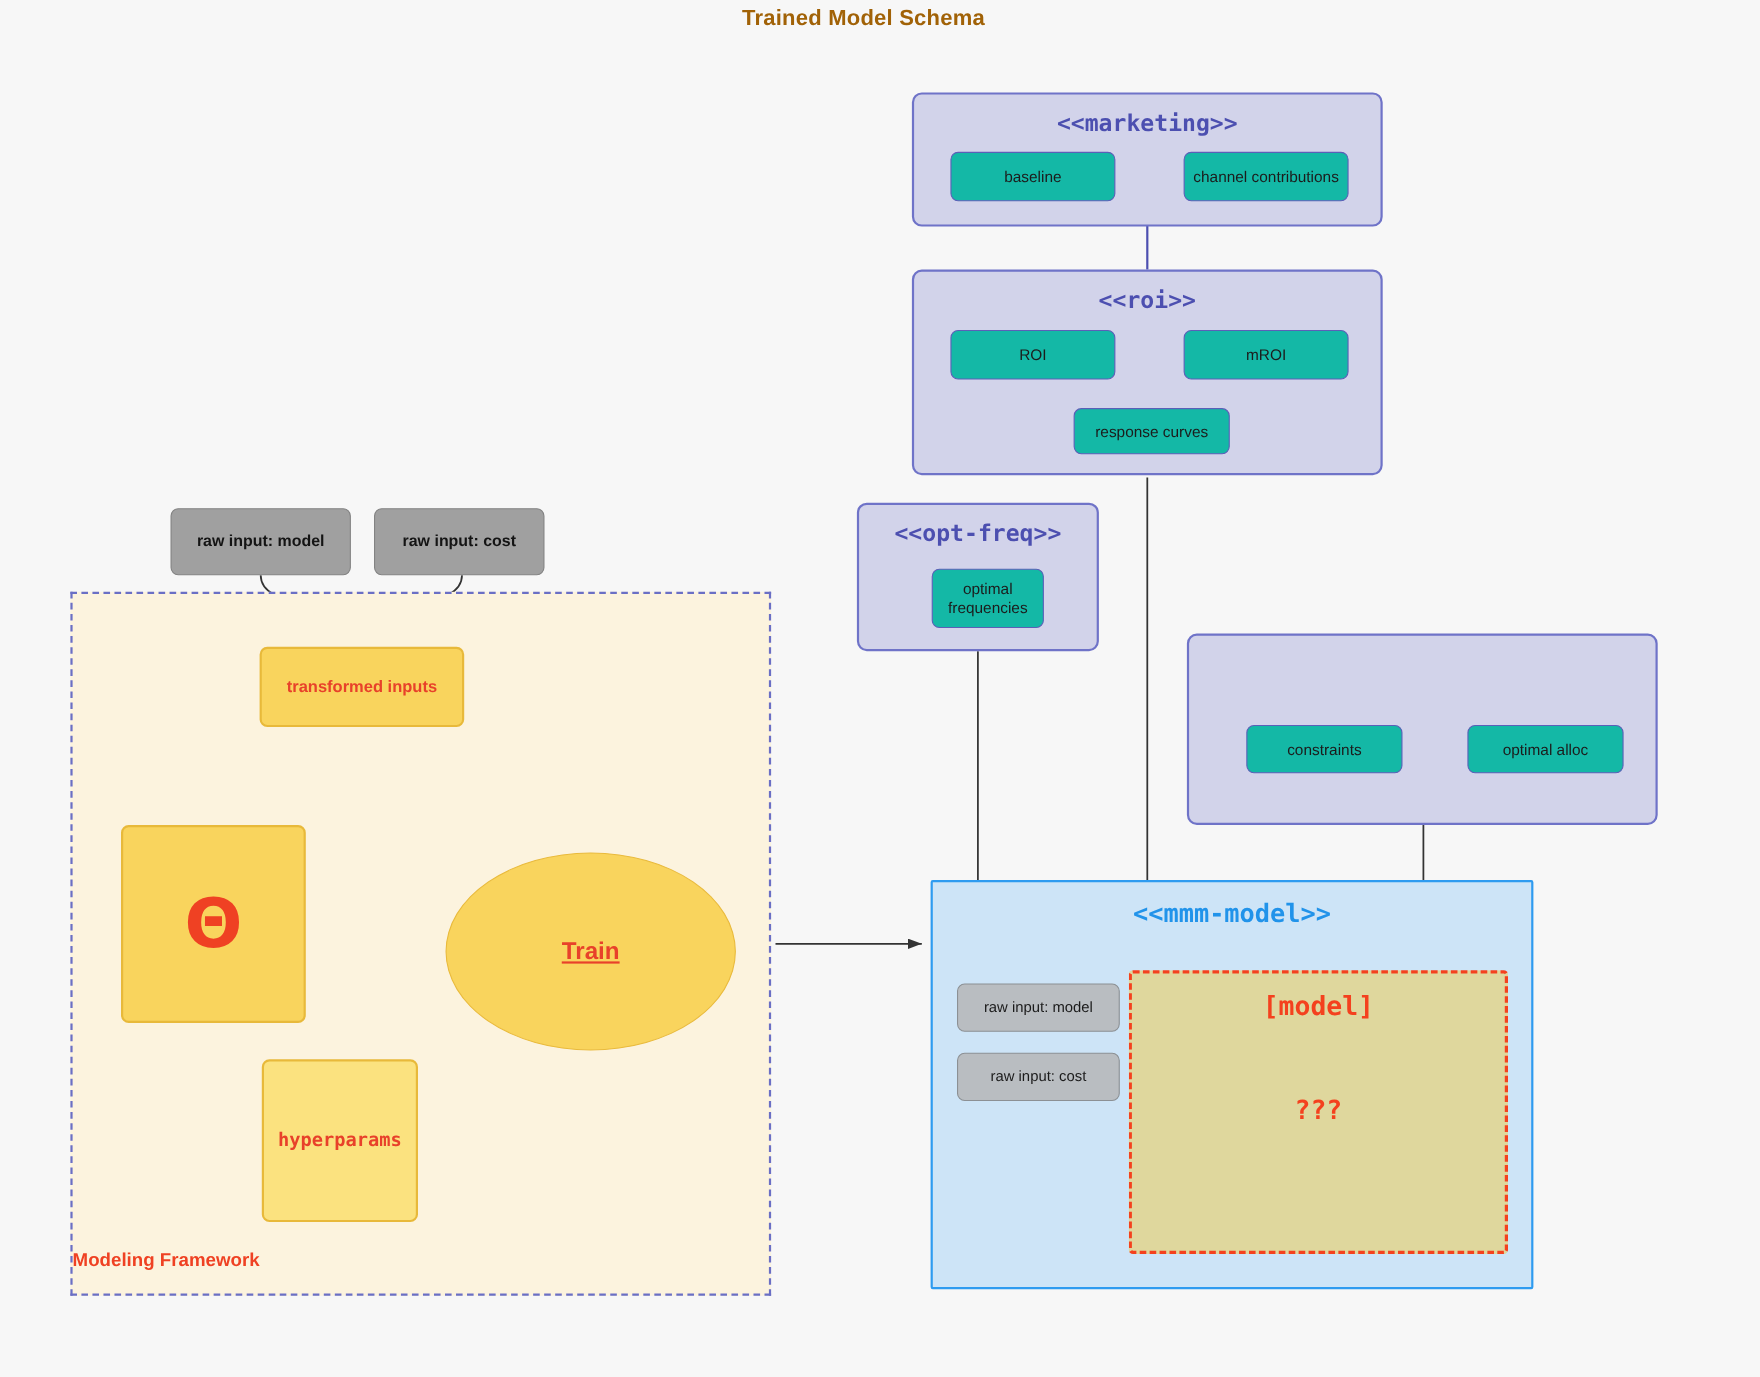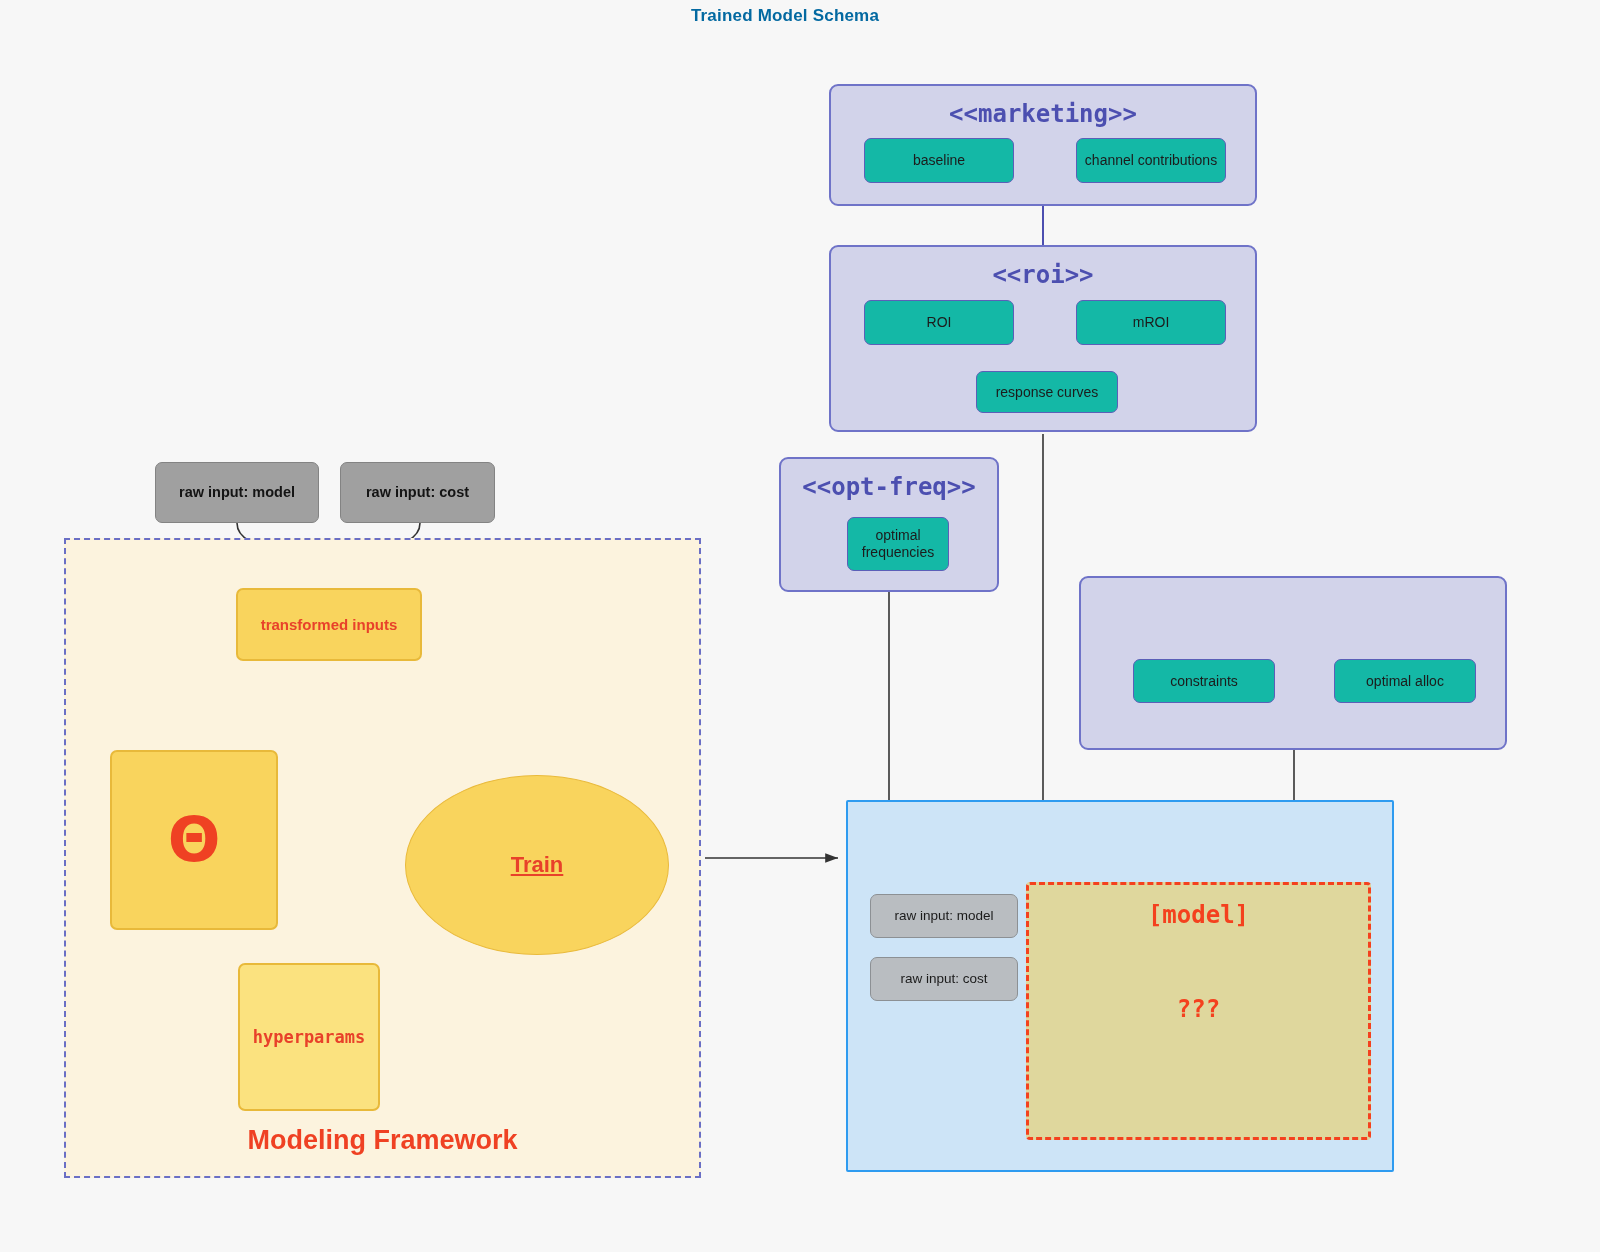--- a/index.html
+++ b/index.html
@@ -13,23 +13,23 @@
     position: relative;
     overflow: hidden;
     font-family: "Liberation Sans", sans-serif;
   }
 
   #diagram-title {
     position: absolute;
     left: 0; top: 6px;
     width: 1570px;
     text-align: center;
-    font-size: 17px;
-    font-weight: bold;
-    color: #0369a1;
+    font-size: 20px;
+    font-weight: bold;
+    color: #a16207;
     letter-spacing: .2px;
   }
 
   
   .stack-box {
     position: absolute;
     box-sizing: border-box;
     display: flex;
     align-items: center;
     justify-content: center;
@@ -60,21 +60,21 @@
     border: 2px solid #6f73c8;
     border-radius: 9px;
   }
   .grp-title {
     position: absolute;
     left: 0; right: 0;
     top: 14px;
     text-align: center;
     font-family: "DejaVu Sans Mono", monospace;
     font-weight: bold;
-    font-size: 24px;
+    font-size: 21px;
     color: #4c4fb0;
     letter-spacing: 0px;
   }
   .inner-box {
     background: #14b8a6;
     border: 1.6px solid #5b5fb8;
     color: #1c1c1c;
     font-size: 14px;
   }
 
@@ -100,23 +100,23 @@
     position: absolute;
     left: 64px; top: 538px;
     width: 637px; height: 640px;
     box-sizing: border-box;
     background: #fcf3de;
     border: 2px dashed #6a6fc5;
   }
   #modeling-framework-label {
     position: absolute;
     left: 0; right: 0; bottom: 20px;
-    text-align: center;
+    text-align: left;
     color: #ef4123;
-    font-size: 27px;
+    font-size: 17px;
     font-weight: bold;
   }
 
   .gold-box {
     background: #f9d45d;
     border: 2px solid #e8b93a;
     color: #e8412a;
     font-weight: bold;
     font-size: 15px;
   }
@@ -298,20 +298,21 @@
 <div class="grp" id="budget-allocation-group" style="left:1079px; top:576px; width:428px; height:174px;">
   <div class="stack-box inner-box" style="left:52px; top:81px; width:142px; height:44px;">
     <span>constraints</span>
   </div>
   <div class="stack-box inner-box" style="left:253px; top:81px; width:142px; height:44px;">
     <span>optimal alloc</span>
   </div>
 </div>
 
 <div id="mmm-model-group">
+  <div id="mmm-model-title">&lt;&lt;mmm-model&gt;&gt;</div>
   <div class="stack-box gray-box-lite" style="left:22px; top:92px; width:148px; height:44px;">
     <span>raw input: model</span>
   </div>
   <div class="stack-box gray-box-lite" style="left:22px; top:155px; width:148px; height:44px;">
     <span>raw input: cost</span>
   </div>
 </div>
 
 <div id="model-dashed-box">
   <div id="model-dashed-label">[model]</div>

